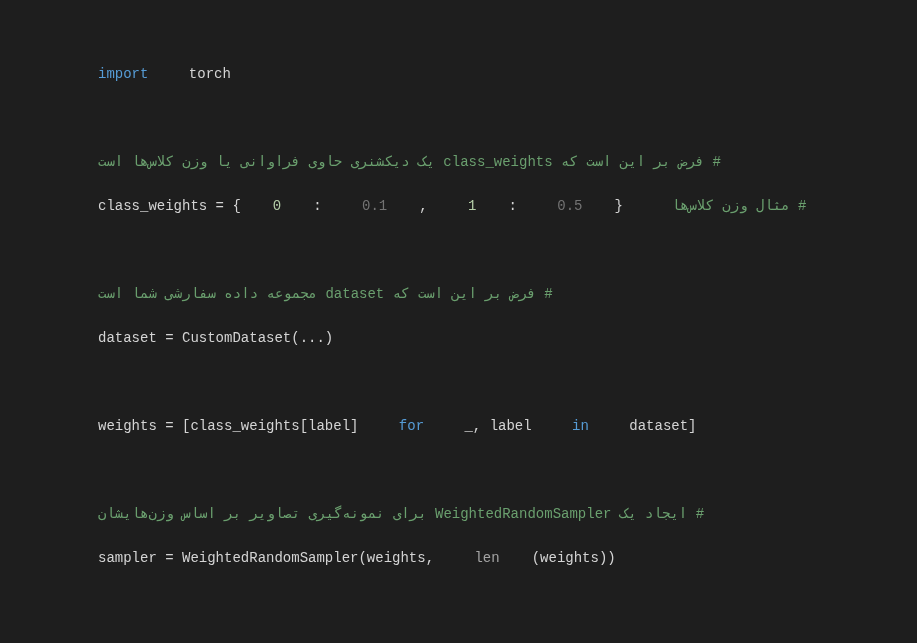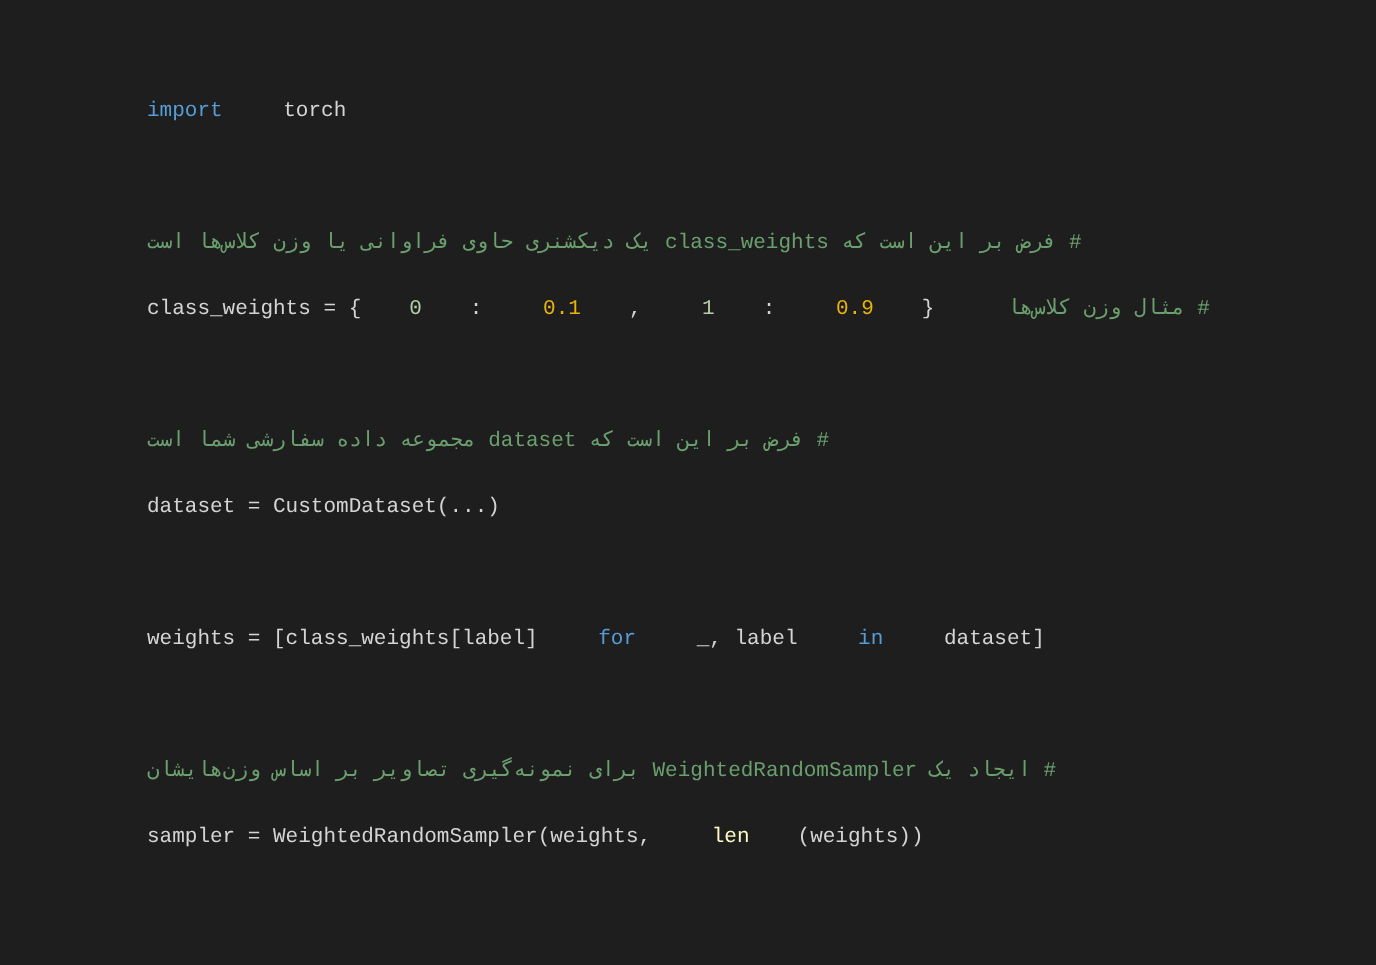--- a/index.html
+++ b/index.html
@@ -25,37 +25,37 @@
     .keyword {
       color: #569cd6;
     }
     .comment {
       color: #6a9f6e;
     }
     .string-key {
       color: #b5cea8;
     }
     .number {
-      color: #eab308;
+      color: #737373;
     }
     .function-call {
-      color: #fef9c3;
+      color: #a3a3a3;
     }
     .white-text {
       color: #d4d4d4;
     }
   </style>
 </head>
 <body>
 
 <div id="code-container">
     <div class="code-line"><span class="keyword">import</span><span class="white-text"> torch</span></div>
     <div class="code-line">&nbsp;</div>
     <div class="code-line"><span class="comment">یک دیکشنری حاوی فراوانی یا وزن کلاس‌ها است class_weights فرض بر این است که #</span></div>
-    <div class="code-line"><span class="white-text">class_weights = {</span><span class="string-key">0</span><span class="white-text">: </span><span class="number">0.1</span><span class="white-text">, </span><span class="string-key">1</span><span class="white-text">: </span><span class="number">0.9</span><span class="white-text">}  </span><span class="comment">مثال وزن کلاس‌ها #</span></div>
+    <div class="code-line"><span class="white-text">class_weights = {</span><span class="string-key">0</span><span class="white-text">: </span><span class="number">0.1</span><span class="white-text">, </span><span class="string-key">1</span><span class="white-text">: </span><span class="number">0.5</span><span class="white-text">}  </span><span class="comment">مثال وزن کلاس‌ها #</span></div>
     <div class="code-line">&nbsp;</div>
     <div class="code-line"><span class="comment">مجموعه داده سفارشی شما است dataset فرض بر این است که #</span></div>
     <div class="code-line"><span class="white-text">dataset = CustomDataset(...)</span></div>
     <div class="code-line">&nbsp;</div>
     <div class="code-line"><span class="white-text">weights = [class_weights[label] </span><span class="keyword">for</span><span class="white-text"> _, label </span><span class="keyword">in</span><span class="white-text"> dataset]</span></div>
     <div class="code-line">&nbsp;</div>
     <div class="code-line"><span class="comment">برای نمونه‌گیری تصاویر بر اساس وزن‌هایشان WeightedRandomSampler ایجاد یک #</span></div>
     <div class="code-line"><span class="white-text">sampler = WeightedRandomSampler(weights, </span><span class="function-call">len</span><span class="white-text">(weights))</span></div>
     <div class="code-line">&nbsp;</div>
     <div class="code-line">&nbsp;</div>

